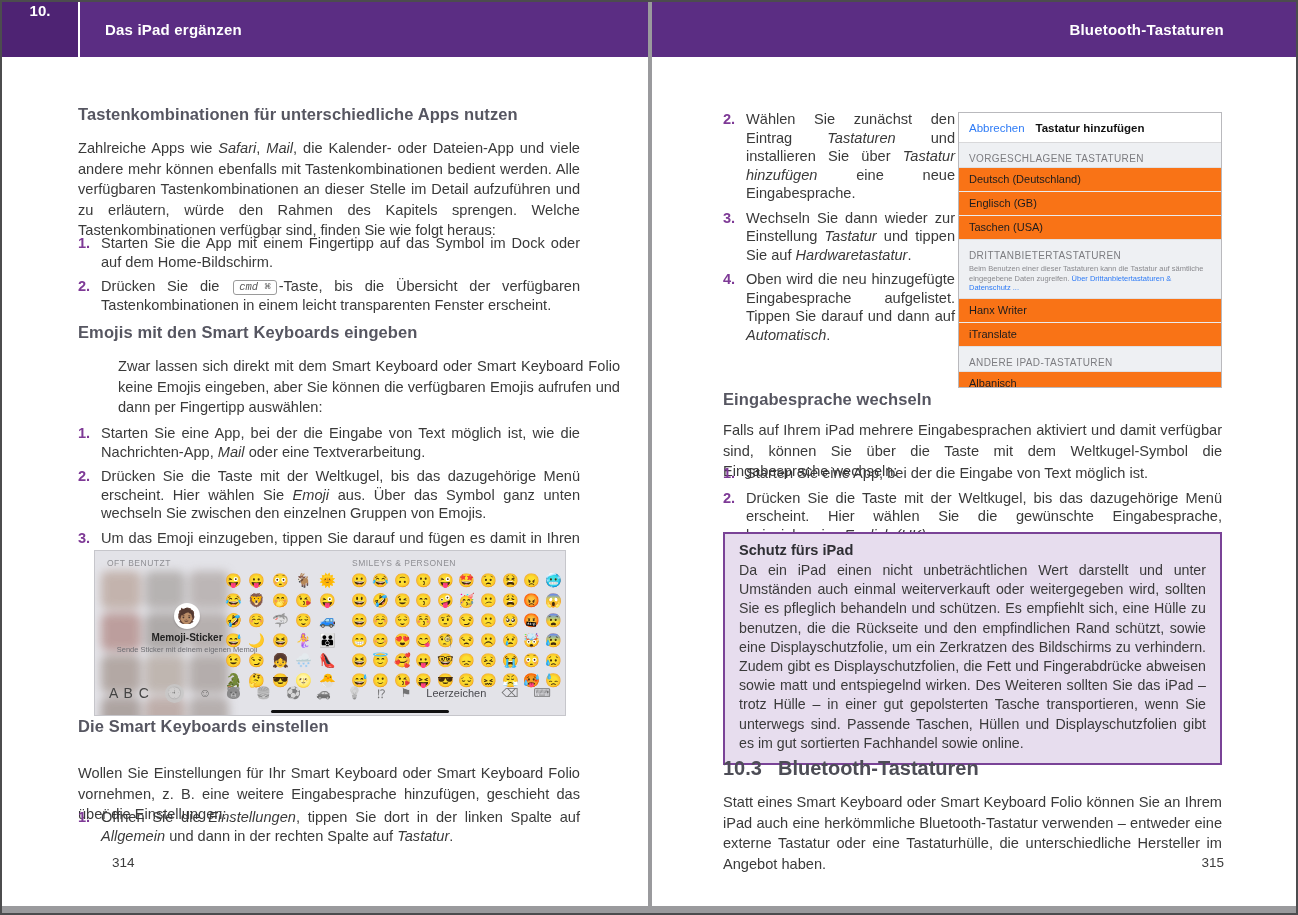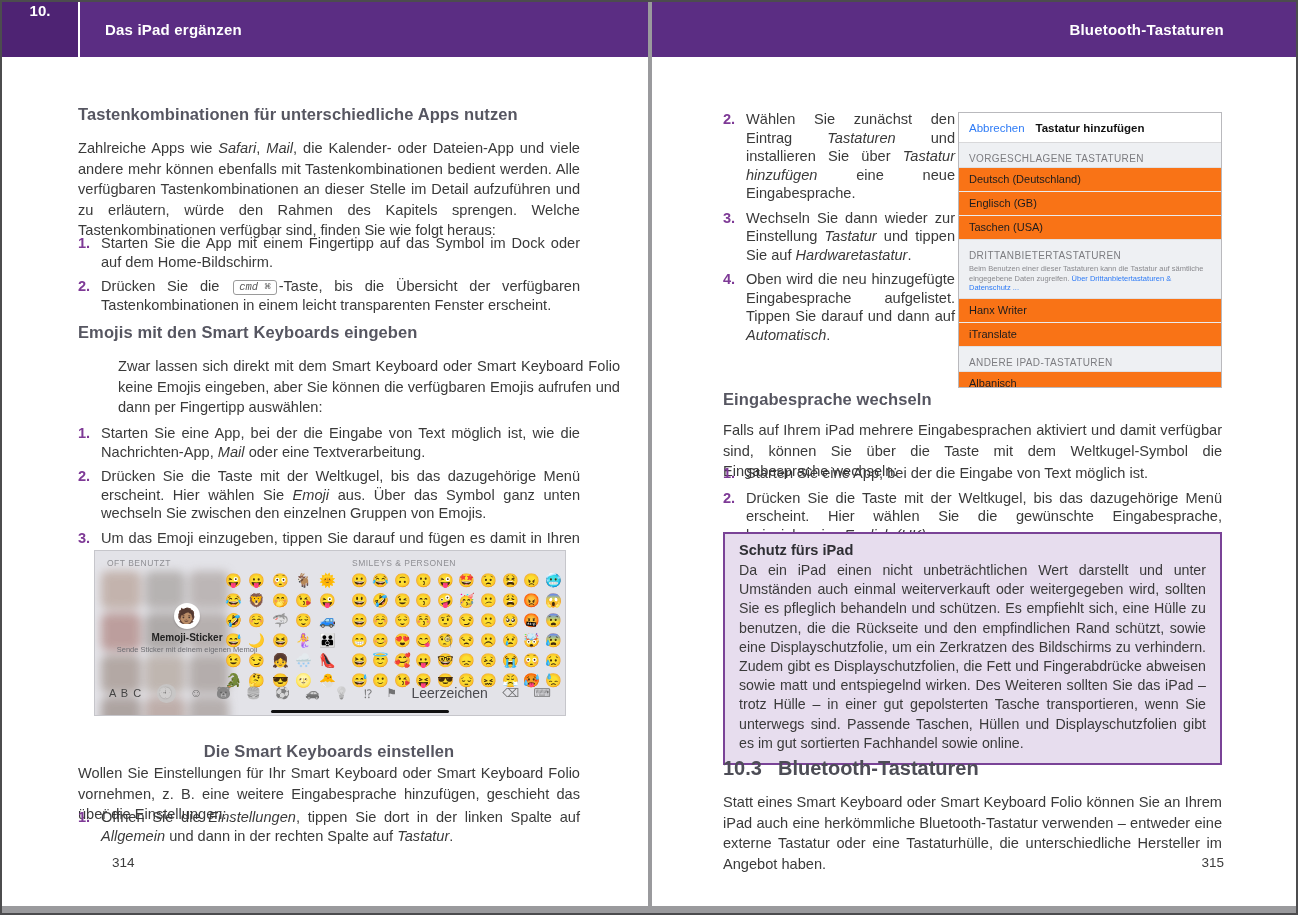--- a/index.html
+++ b/index.html
@@ -39,24 +39,24 @@
   .memoji-tiles{position:absolute;left:6px;top:20px;width:130px;display:grid;grid-template-columns:repeat(3,40px);grid-gap:4px;filter:blur(5px);opacity:.75;}
   .mt{width:40px;height:38px;border-radius:7px;}
   .memoji-overlay{position:absolute;left:12px;top:52px;width:160px;text-align:center;}
   .memoji-avatar{display:inline-block;width:26px;height:26px;border-radius:50%;background:#fff;font-size:15px;line-height:26px;box-shadow:0 1px 2px rgba(0,0,0,.2);}
   .memoji-title{font-size:10px;font-weight:bold;color:#222;margin-top:3px;}
   .memoji-sub{font-size:7.5px;color:#6e6e73;margin-top:2px;}
   .egrid{position:absolute;top:20px;font-size:13.5px;line-height:20px;white-space:nowrap;}
   .egrid-freq{left:130px;word-spacing:3px;}
   .egrid-smiley{left:256px;word-spacing:1px;}
   .kbd-bottom{position:absolute;left:0;right:0;bottom:10px;height:24px;display:flex;align-items:center;justify-content:space-between;padding:0 14px;}
-  .kbd-abc{font-size:11px;color:#444;letter-spacing:1px;}
+  .kbd-abc{font-size:14px;color:#444;letter-spacing:1px;}
   .kbd-ico{font-size:12px;filter:grayscale(100%) brightness(1.15) contrast(.65);opacity:.8;}
   .kbd-ico-active{background:#d0d0d6;border-radius:50%;width:19px;height:19px;display:inline-flex;align-items:center;justify-content:center;}
-  .kbd-space{font-size:14px;color:#49494e;}
+  .kbd-space{font-size:11px;color:#49494e;}
   .home-bar{position:absolute;left:176px;bottom:2px;width:178px;height:3px;background:#111;border-radius:2px;}
 
   
   .dlg{position:absolute;left:306px;top:110px;width:264px;height:276px;background:#eef0f3;
        border:1px solid #b9b9bd;box-sizing:border-box;overflow:hidden;font-family:"Liberation Sans",sans-serif;}
   .dlg-header{height:29px;background:#fff;border-bottom:1px solid #d8d8da;position:relative;display:flex;align-items:center;}
   .dlg-cancel{position:absolute;left:10px;color:#2e7bf6;font-size:11.5px;}
   .dlg-title{width:100%;text-align:center;font-size:11.5px;font-weight:bold;color:#111;}
   .dlg-label{font-size:10px;color:#7c7c80;letter-spacing:.4px;padding:10px 10px 3px 10px;}
   .dlg-note{font-size:7.5px;line-height:9.5px;color:#8a8a8e;padding:0 10px 5px 10px;}
@@ -165,21 +165,21 @@
         <span class="kbd-ico">💡</span>
         <span class="kbd-ico">⁉</span>
         <span class="kbd-ico">⚑</span>
         <span class="kbd-space">Leerzeichen</span>
         <span class="kbd-ico">⌫</span>
         <span class="kbd-ico">⌨</span>
       </div>
       <div class="home-bar"></div>
     </div>
 
-    <div class="blk sec-head" style="top:740px;text-align:center;">Die Smart Keyboards einstellen</div>
+    <div class="blk sec-head" style="top:715px;">Die Smart Keyboards einstellen</div>
     <div class="blk para" style="top:761px;"><span>Wollen Sie Einstellungen für Ihr Smart Keyboard oder Smart Keyboard Folio vornehmen, z. B. eine weitere Eingabesprache hinzufügen, geschieht das über die Einstellungen:</span></div>
     <div class="blk" style="top:806px;">
       <div class="li">
         <span class="num">1.</span>
         <span><span>Öffnen Sie die </span><span class="it">Einstellungen</span><span>, tippen Sie dort in der linken Spalte auf </span><span class="it">Allgemein</span><span> und dann in der rechten Spalte auf </span><span class="it">Tastatur</span><span>.</span></span>
       </div>
     </div>
 
     <div class="pagenum" style="left:76px;margin-left:34px;">314</div>
   </div>

